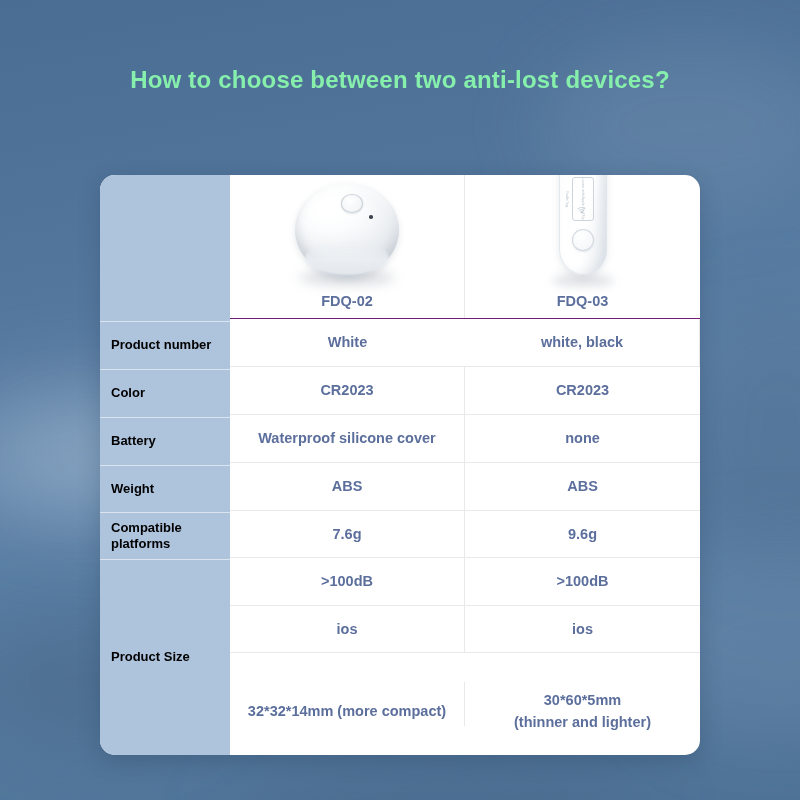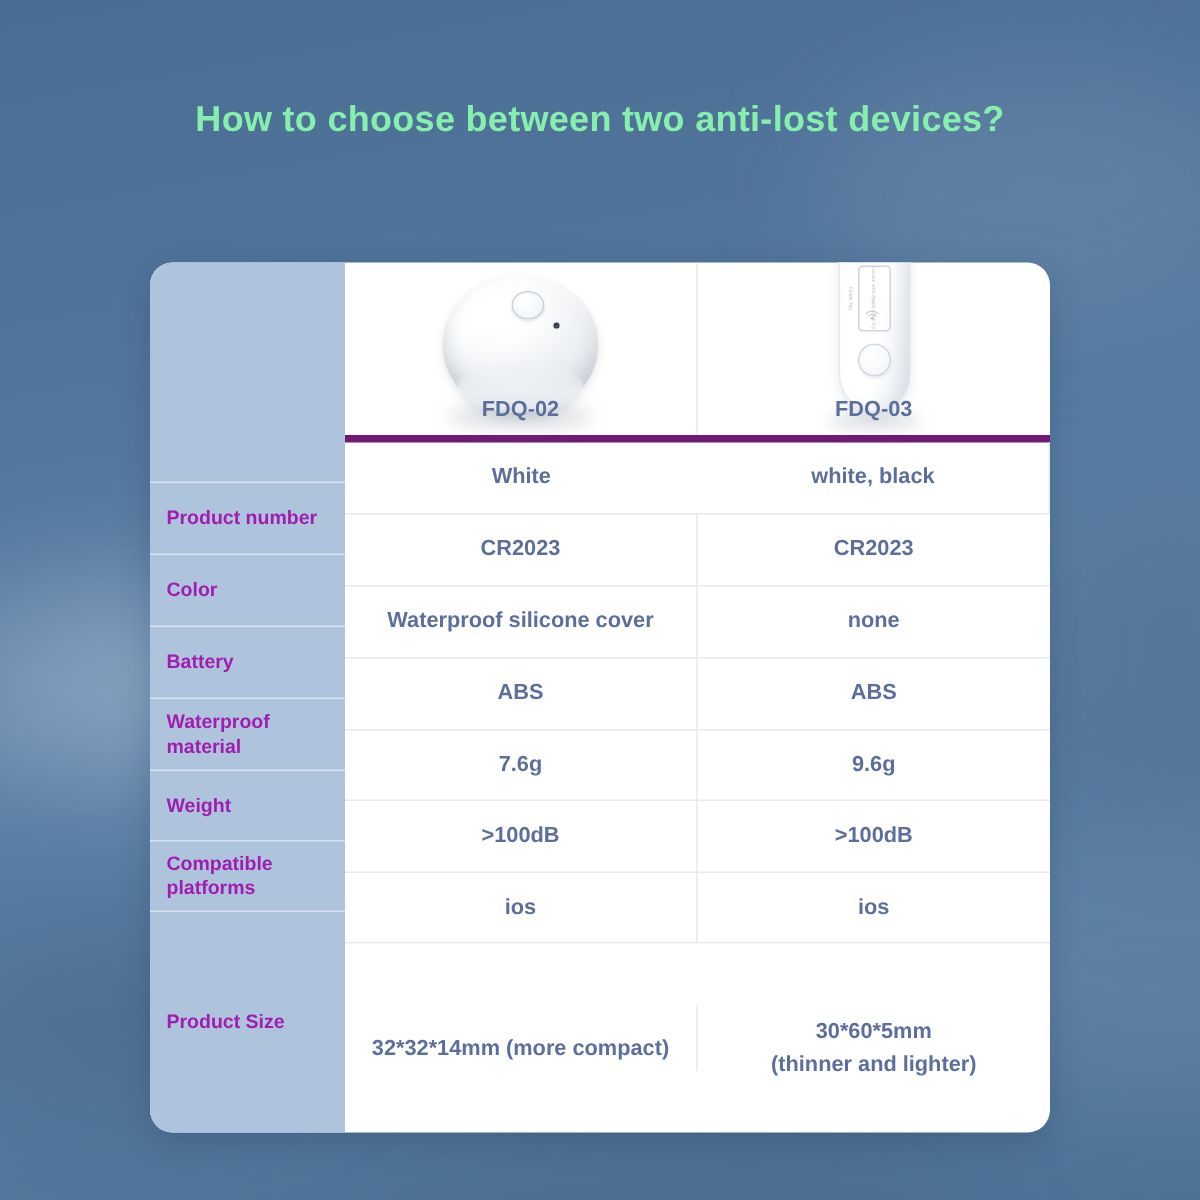--- a/index.html
+++ b/index.html
@@ -39,40 +39,40 @@
     display:flex;
   }
   #sidebar {
     width:130px; flex:0 0 130px; background:#aec3dc;
     border-radius:15px 0 0 15px; display:flex; flex-direction:column;
   }
   #grid { flex:1; display:flex; flex-direction:column; border-radius:0 15px 15px 0; overflow:hidden; }
 
   
   .sb-cell {
-    color:#a21caf; font-size:13px; font-weight:bold; line-height:1.25;
+    color:#000000; font-size:13px; font-weight:bold; line-height:1.25;
     padding:0 0 0 11px; display:flex; align-items:center;
     border-bottom:1px solid rgba(255,255,255,.55);
   }
   .sb-cell.head { border-bottom:1px solid rgba(255,255,255,.55); }
   .sb-cell.last { border-bottom:none; flex:1; }
 
   
   .row { display:flex; border-bottom:1px solid #e9e9e9; }
   .row.last { border-bottom:none; flex:1; align-items:center; }
   .cell {
     flex:1 1 50%; display:flex; align-items:center; justify-content:center;
     text-align:center; color:#5c6f9c; font-size:14.5px; font-weight:bold;
     line-height:1.55; padding:4px 8px;
   }
   .cell.divider { border-right:1px solid #e9e9e9; }
   .row.last .cell { padding-top:18px; align-items:flex-start; }
 
   
-  .hrow { height:120px; display:flex; border-bottom:5px solid #701a75; }
+  .hrow { height:144px; display:flex; border-bottom:1px solid #701a75; }
   .hcell {
     flex:1 1 50%; position:relative;
     display:flex; flex-direction:column; align-items:center; justify-content:flex-end;
     padding-bottom:9px;
   }
   .hcell.divider { border-right:1px solid #e9e9e9; }
   .pname { color:#5c6f9c; font-size:14.5px; font-weight:bold; position:relative; z-index:3; }
 
   
   .puck-wrap { position:absolute; left:50%; top:6px; transform:translateX(-50%); width:120px; height:104px; }
@@ -167,21 +167,20 @@
 
 <div id="title">How to choose between two anti-lost devices?</div>
 
 <div id="card">
 
   <div id="sidebar">
     <div class="sb-cell head" style="height:147px"></div>
     <div class="sb-cell" style="height:48px">Product number</div>
     <div class="sb-cell" style="height:48px">Color</div>
     <div class="sb-cell" style="height:48px">Battery</div>
-    <div class="sb-cell" style="height:48px">Waterproof material</div>
     <div class="sb-cell" style="height:47px">Weight</div>
     <div class="sb-cell" style="height:47px">Compatible platforms</div>
     <div class="sb-cell last">Product Size</div>
   </div>
 
   <div id="grid">
 
     <div class="hrow">
 
       <div class="hcell divider">

